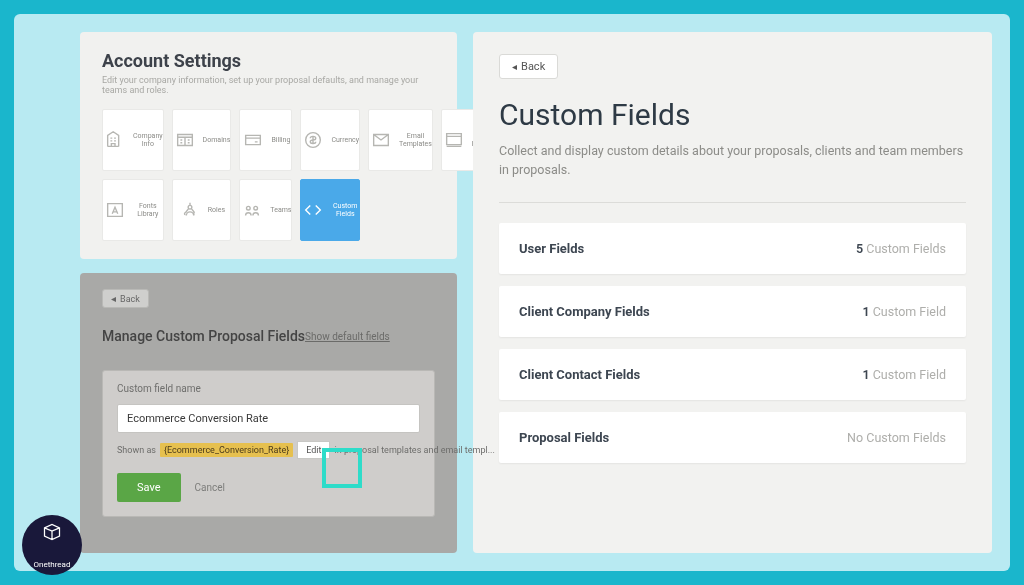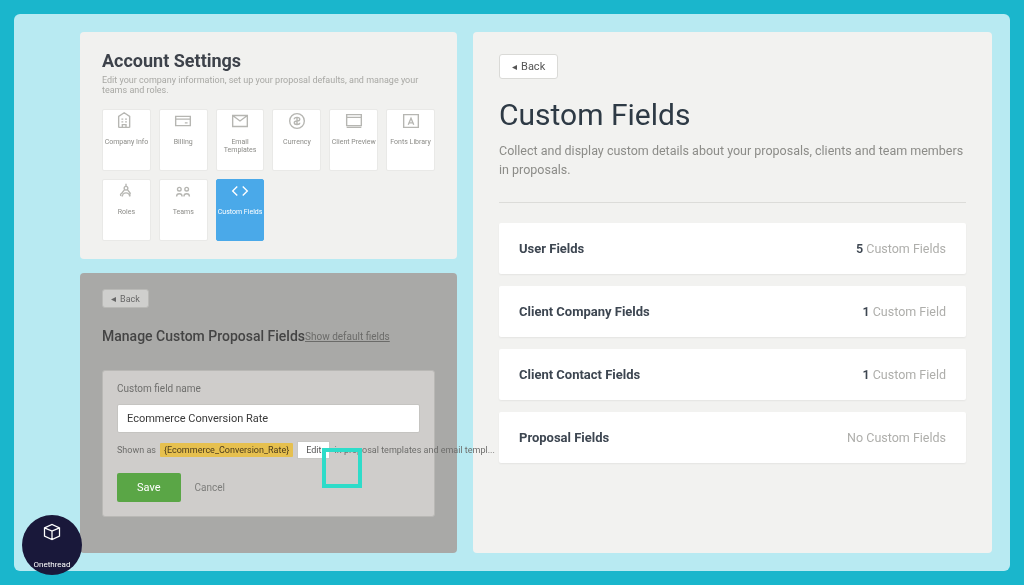--- a/index.html
+++ b/index.html
@@ -6,21 +6,21 @@
 body { width: 1024px; height: 585px; background: #1ab6cc; padding: 14px; overflow: hidden; }
 .frame { width: 100%; height: 100%; background: #b8eaf2; border-radius: 6px; padding: 18px; display: flex; gap: 16px; position: relative; }
 .left-col { width: 425px; display: flex; flex-direction: column; gap: 14px; padding-left: 48px; }
 .right-col { flex: 1; }
 
 
 .settings-panel { background: #f1f1ef; border-radius: 4px; padding: 18px 22px; }
 .settings-title { font-size: 18px; font-weight: 700; color: #3d424a; margin-bottom: 4px; }
 .settings-sub { font-size: 9px; color: #a8a8a4; margin-bottom: 14px; }
 .tile-grid { display: grid; grid-template-columns: repeat(6, 1fr); gap: 8px; }
-.tile { background: #fff; border: 1px solid #e9e9e7; border-radius: 2px; height: 62px; display: flex; flex-direction: column; align-items: center; gap: 6px; cursor: pointer; }
+.tile { background: #fff; border: 1px solid #e9e9e7; border-radius: 2px; height: 62px; display: flex; flex-direction: row; align-items: center; justify-content: center; gap: 6px; cursor: pointer; }
 .tile.active { background: #4aa9e9; border-color: #4aa9e9; }
 .tile.active .tile-icon, .tile.active .tile-label { color: #fff; }
 .tile-icon { color: #b6b6b2; height: 22px; display: flex; align-items: center; justify-content: center; }
 .tile-icon svg { width: 24px; height: 22px; stroke: currentColor; fill: none; stroke-width: 1.5; }
 .tile-label { font-size: 7px; color: #8c8c88; text-align: center; }
 .tile.blank { background: transparent; border: none; cursor: default; }
 
 
 .manage-panel { background: #a9a9a7; border-radius: 4px; padding: 14px 22px 18px; position: relative; flex: 1; }
 .back-btn-small { display: inline-flex; align-items: center; background: #cfcfcd; border: 1px solid #b9b9b6; border-radius: 3px; padding: 3px 8px; font-size: 9px; color: #666; cursor: pointer; }
@@ -71,40 +71,48 @@
             <div class="tile-icon">
               <svg viewBox="0 0 24 24">
                 <path d="M4 19V7l6-4 6 4v12M4 19h12M7 10h2M7 13h2M11 10h2M11 13h2M8 19v-3h4v3"></path>
               </svg>
             </div>
             <div class="tile-label">Company Info</div>
           </div>
           <div class="tile">
             <div class="tile-icon">
               <svg viewBox="0 0 24 24">
+                <path d="M4 6h16v12H4z M4 9h16 M12 9v9 M7 12h2 M7 15h2 M15 12h2 M15 15h2"></path>
+              </svg>
+            </div>
+            <div class="tile-label">Domains</div>
+          </div>
+          <div class="tile">
+            <div class="tile-icon">
+              <svg viewBox="0 0 24 24">
                 <path d="M4 7h16v10H4z M4 10h16 M14 14h3"></path>
               </svg>
             </div>
             <div class="tile-label">Billing</div>
           </div>
           <div class="tile">
             <div class="tile-icon">
               <svg viewBox="0 0 24 24">
+                <path d="M12 4a8 8 0 100 16 8 8 0 000-16z M12 8v8 M9 10c0-1 1-2 3-2s3 1 3 2-1 2-3 2-3 1-3 2 1 2 3 2 3-1 3-2"></path>
+              </svg>
+            </div>
+            <div class="tile-label">Currency</div>
+          </div>
+          <div class="tile">
+            <div class="tile-icon">
+              <svg viewBox="0 0 24 24">
                 <path d="M4 6h16v12H4z M4 6l8 6 8-6"></path>
               </svg>
             </div>
             <div class="tile-label">Email Templates</div>
-          </div>
-          <div class="tile">
-            <div class="tile-icon">
-              <svg viewBox="0 0 24 24">
-                <path d="M12 4a8 8 0 100 16 8 8 0 000-16z M12 8v8 M9 10c0-1 1-2 3-2s3 1 3 2-1 2-3 2-3 1-3 2 1 2 3 2 3-1 3-2"></path>
-              </svg>
-            </div>
-            <div class="tile-label">Currency</div>
           </div>
           <div class="tile">
             <div class="tile-icon">
               <svg viewBox="0 0 24 24">
                 <path d="M4 5h16v12H4z M4 8h16 M4 19h16"></path>
               </svg>
             </div>
             <div class="tile-label">Client Preview</div>
           </div>
           <div class="tile">

